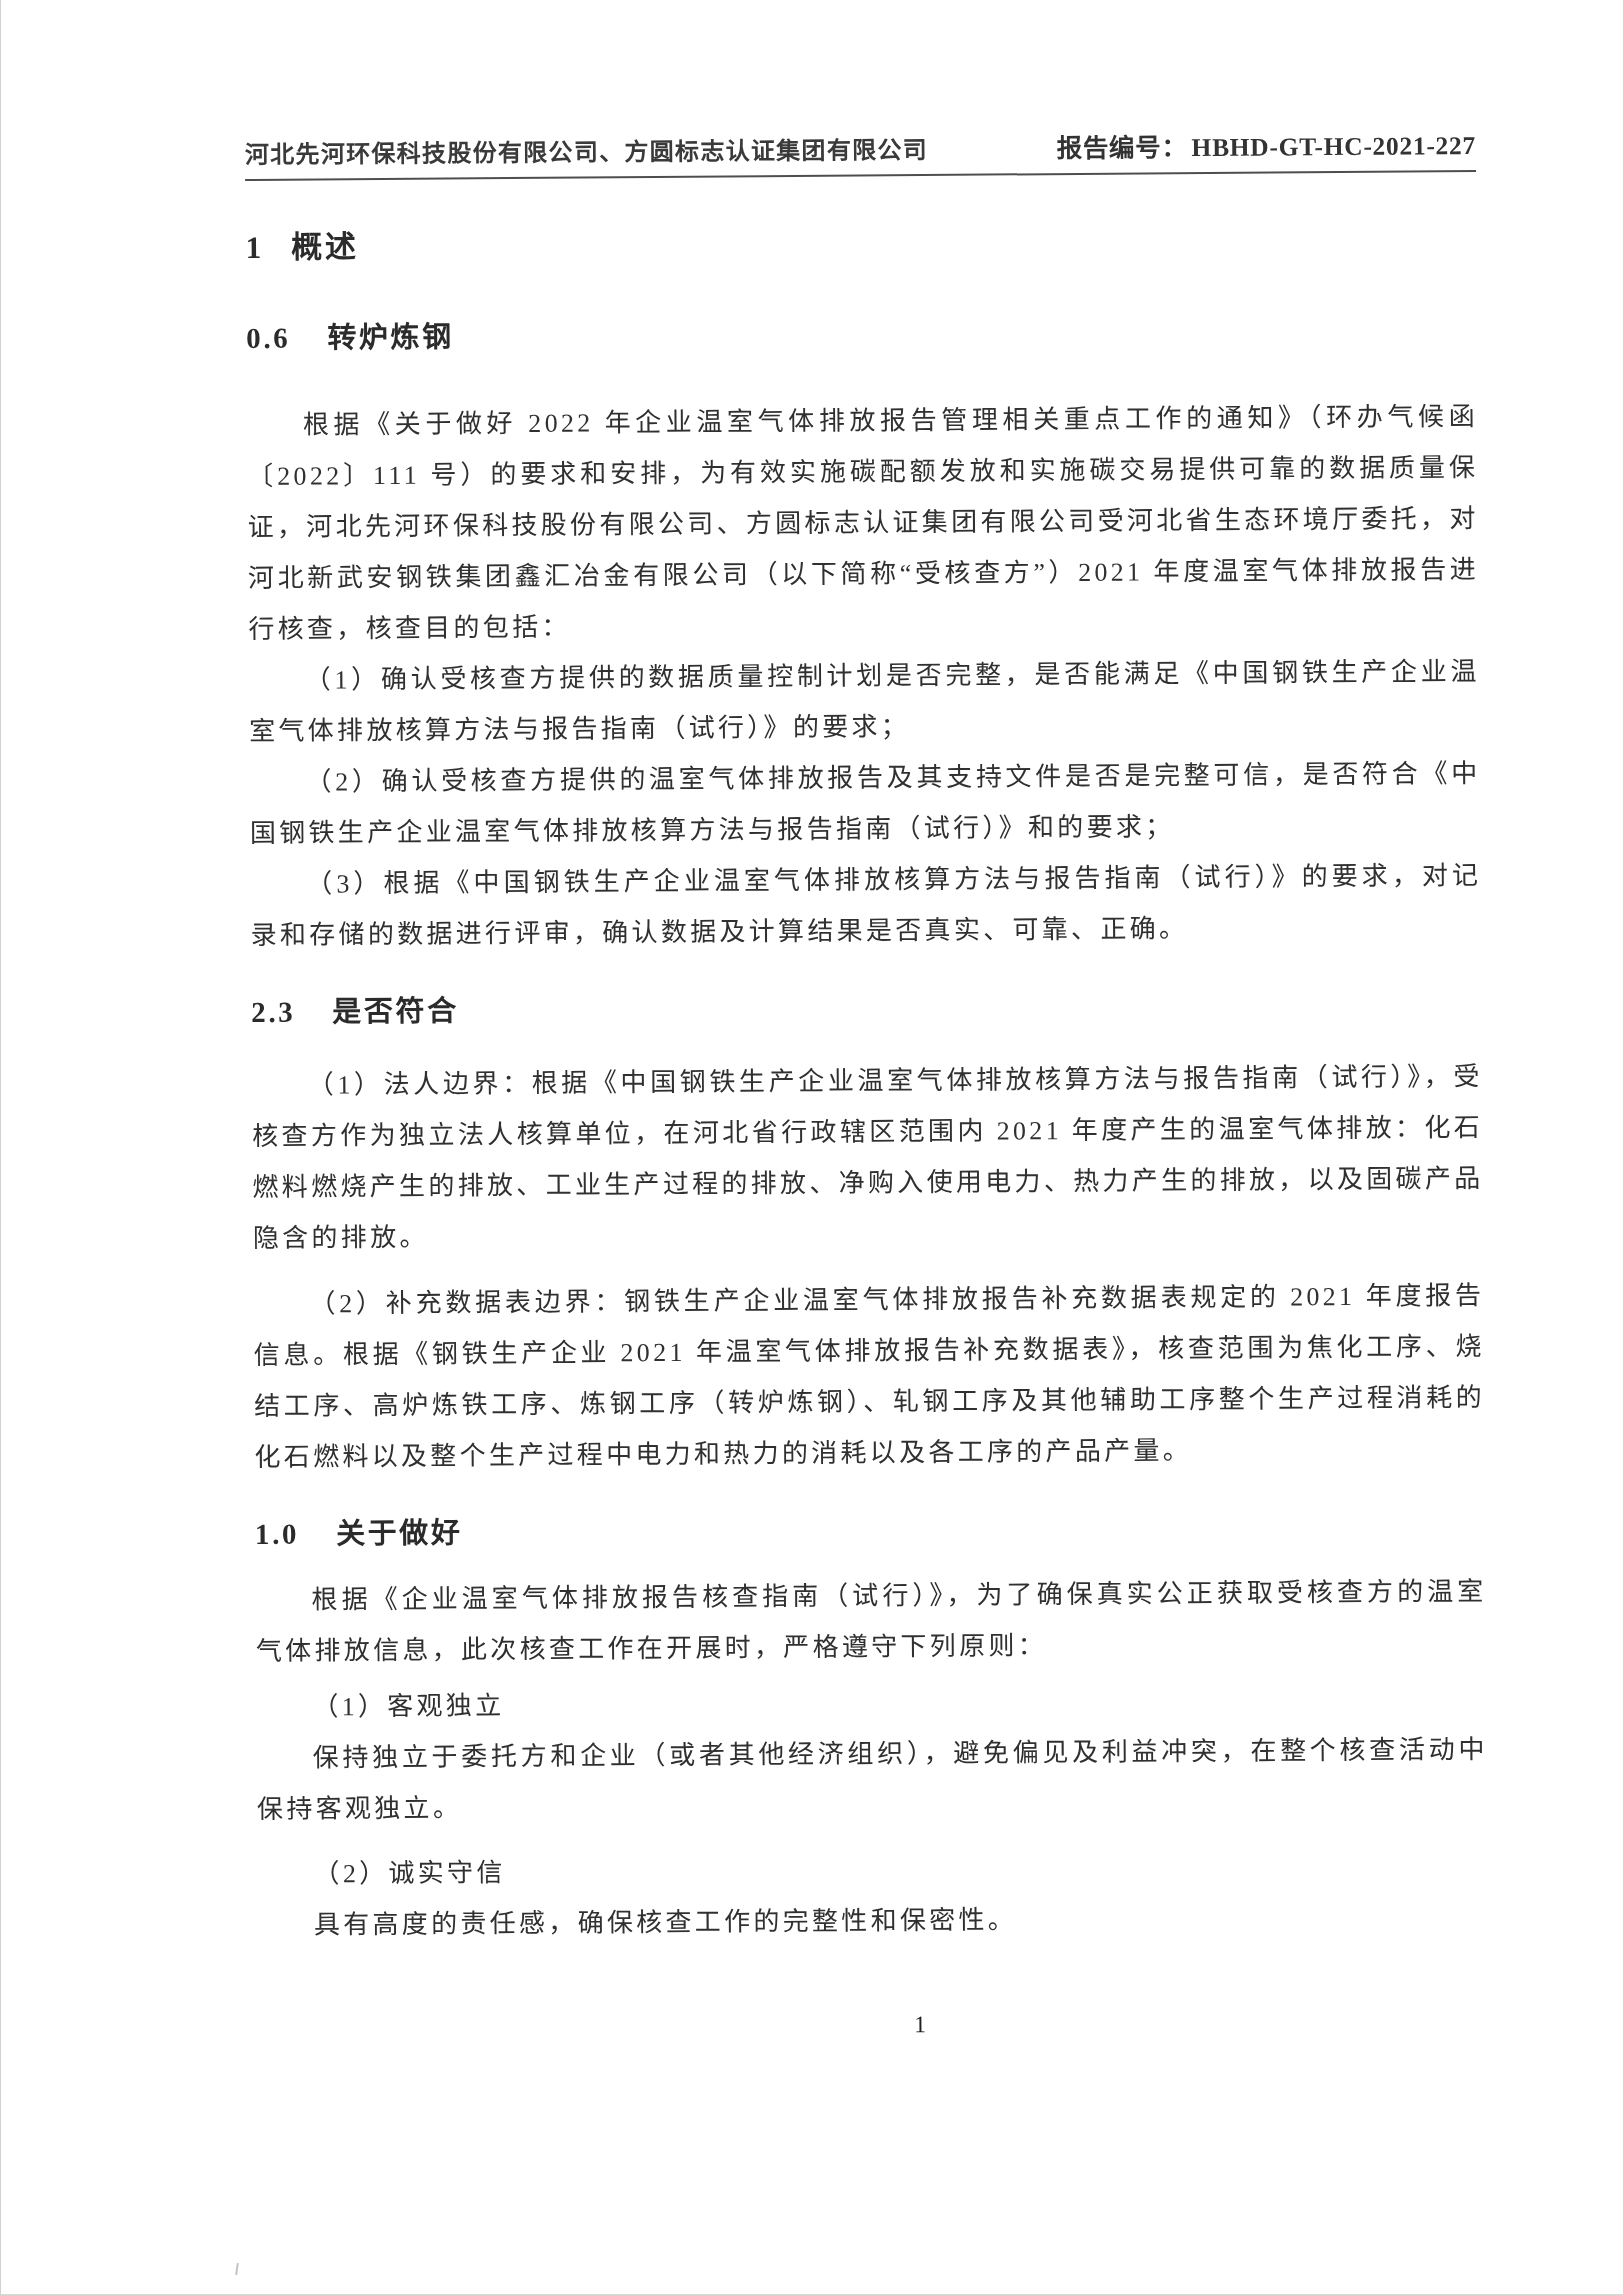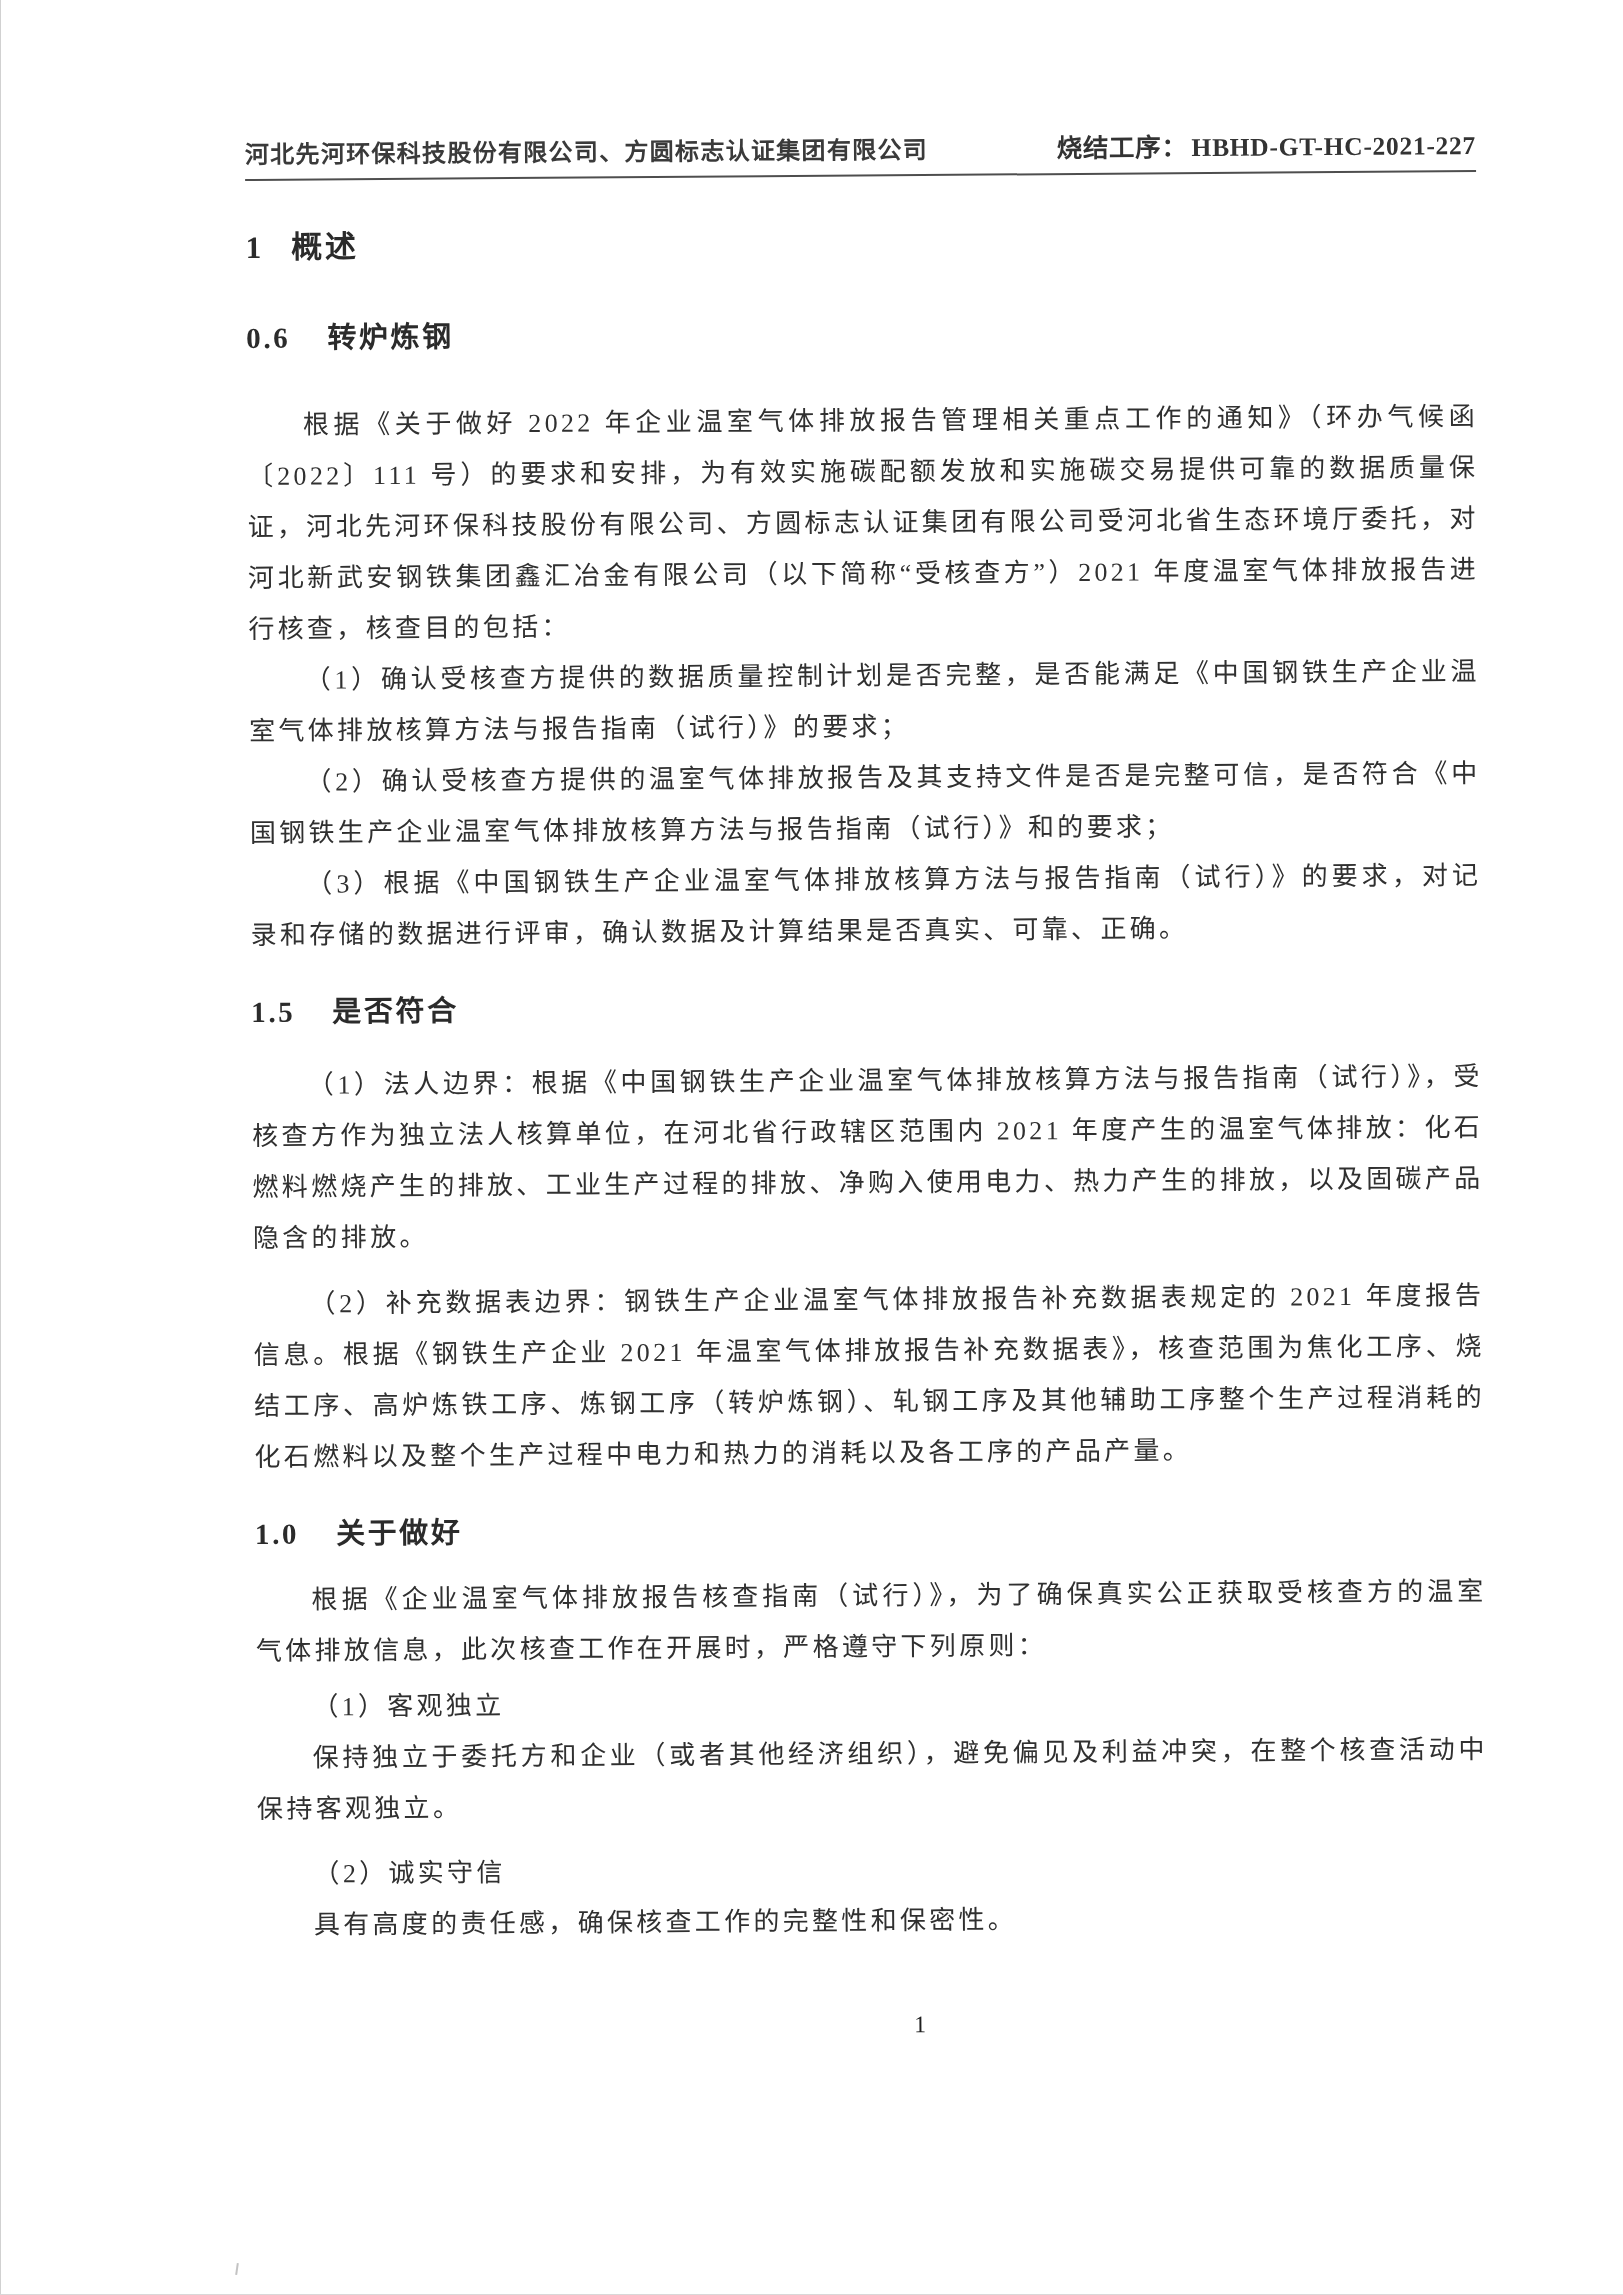--- a/index.html
+++ b/index.html
@@ -67,41 +67,41 @@
   <div class="edge edge-left"></div>
   <div class="edge edge-bottom"></div>
   <div class="artifact"></div>
 
   <div class="content">
     <div class="doc">
 
       <header class="header">
         <div class="company">河北先河环保科技股份有限公司、方圆标志认证集团有限公司</div>
         <div class="report-no">
-          <span>烧结工序：</span><span class="code">HBHD-GT-HC-2021-227</span>
+          <span>报告编号：</span><span class="code">HBHD-GT-HC-2021-227</span>
         </div>
       </header>
 
       <div class="rule"></div>
 
       <h1 class="h1">
         <span class="h-num">1</span><span class="h-title">概述</span>
       </h1>
 
       <h2 class="h2 h2-11">
         <span class="h-num">0.6</span><span class="h-title">转炉炼钢</span>
       </h2>
 
       <p class="p p-11-intro">根据《关于做好 2022 年企业温室气体排放报告管理相关重点工作的通知》（环办气候函〔2022〕111 号）的要求和安排，为有效实施碳配额发放和实施碳交易提供可靠的数据质量保证，河北先河环保科技股份有限公司、方圆标志认证集团有限公司受河北省生态环境厅委托，对河北新武安钢铁集团鑫汇冶金有限公司（以下简称“受核查方”）2021 年度温室气体排放报告进行核查，核查目的包括：</p>
       <p class="p">（1）确认受核查方提供的数据质量控制计划是否完整，是否能满足《中国钢铁生产企业温室气体排放核算方法与报告指南（试行）》的要求；</p>
       <p class="p">（2）确认受核查方提供的温室气体排放报告及其支持文件是否是完整可信，是否符合《中国钢铁生产企业温室气体排放核算方法与报告指南（试行）》和的要求；</p>
       <p class="p">（3）根据《中国钢铁生产企业温室气体排放核算方法与报告指南（试行）》的要求，对记录和存储的数据进行评审，确认数据及计算结果是否真实、可靠、正确。</p>
 
       <h2 class="h2 h2-12">
-        <span class="h-num">1.5</span><span class="h-title">是否符合</span>
+        <span class="h-num">2.3</span><span class="h-title">是否符合</span>
       </h2>
 
       <p class="p p-12-1">（1）法人边界：根据《中国钢铁生产企业温室气体排放核算方法与报告指南（试行）》，受核查方作为独立法人核算单位，在河北省行政辖区范围内 2021 年度产生的温室气体排放：化石燃料燃烧产生的排放、工业生产过程的排放、净购入使用电力、热力产生的排放，以及固碳产品隐含的排放。</p>
       <p class="p p-12-2">（2）补充数据表边界：钢铁生产企业温室气体排放报告补充数据表规定的 2021 年度报告信息。根据《钢铁生产企业 2021 年温室气体排放报告补充数据表》，核查范围为焦化工序、烧结工序、高炉炼铁工序、炼钢工序（转炉炼钢）、轧钢工序及其他辅助工序整个生产过程消耗的化石燃料以及整个生产过程中电力和热力的消耗以及各工序的产品产量。</p>
 
       <h2 class="h2 h2-13">
         <span class="h-num">1.0</span><span class="h-title">关于做好</span>
       </h2>
 
       <p class="p p-13-1">根据《企业温室气体排放报告核查指南（试行）》，为了确保真实公正获取受核查方的温室气体排放信息，此次核查工作在开展时，严格遵守下列原则：</p>

